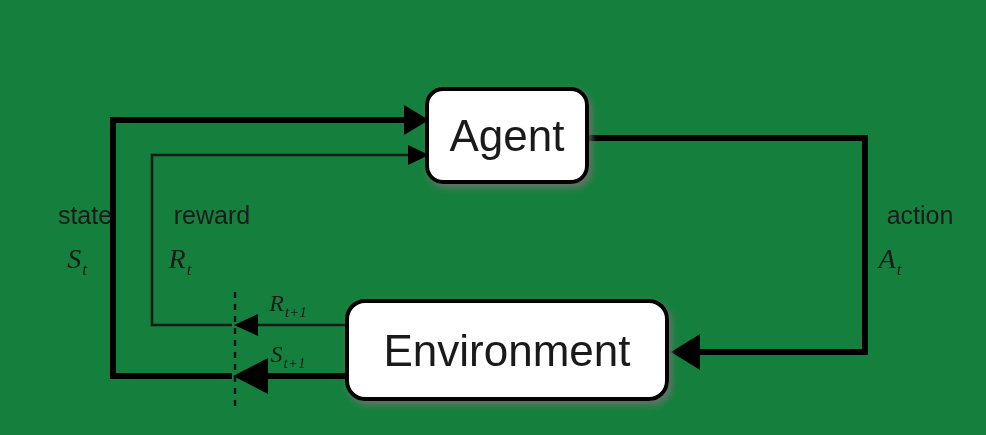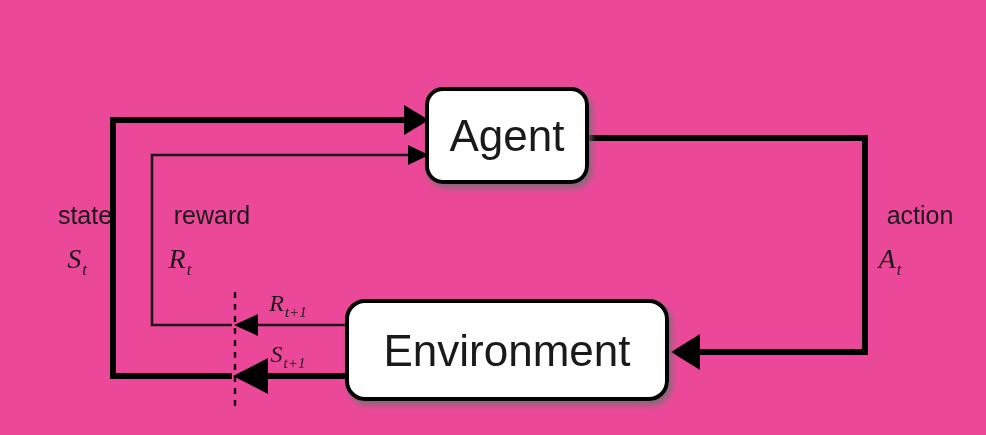--- a/index.html
+++ b/index.html
@@ -8,21 +8,21 @@
     padding: 0;
     background: #ffffff;
   }
   body {
     font-family: "Liberation Sans", sans-serif;
   }
   #diagram-canvas {
     position: relative;
     width: 986px;
     height: 435px;
-    background: #ec4899;
+    background: #15803d;
     overflow: hidden;
   }
   #diagram-svg {
     position: absolute;
     left: 0;
     top: 0;
     width: 986px;
     height: 435px;
   }
   .box-label {

